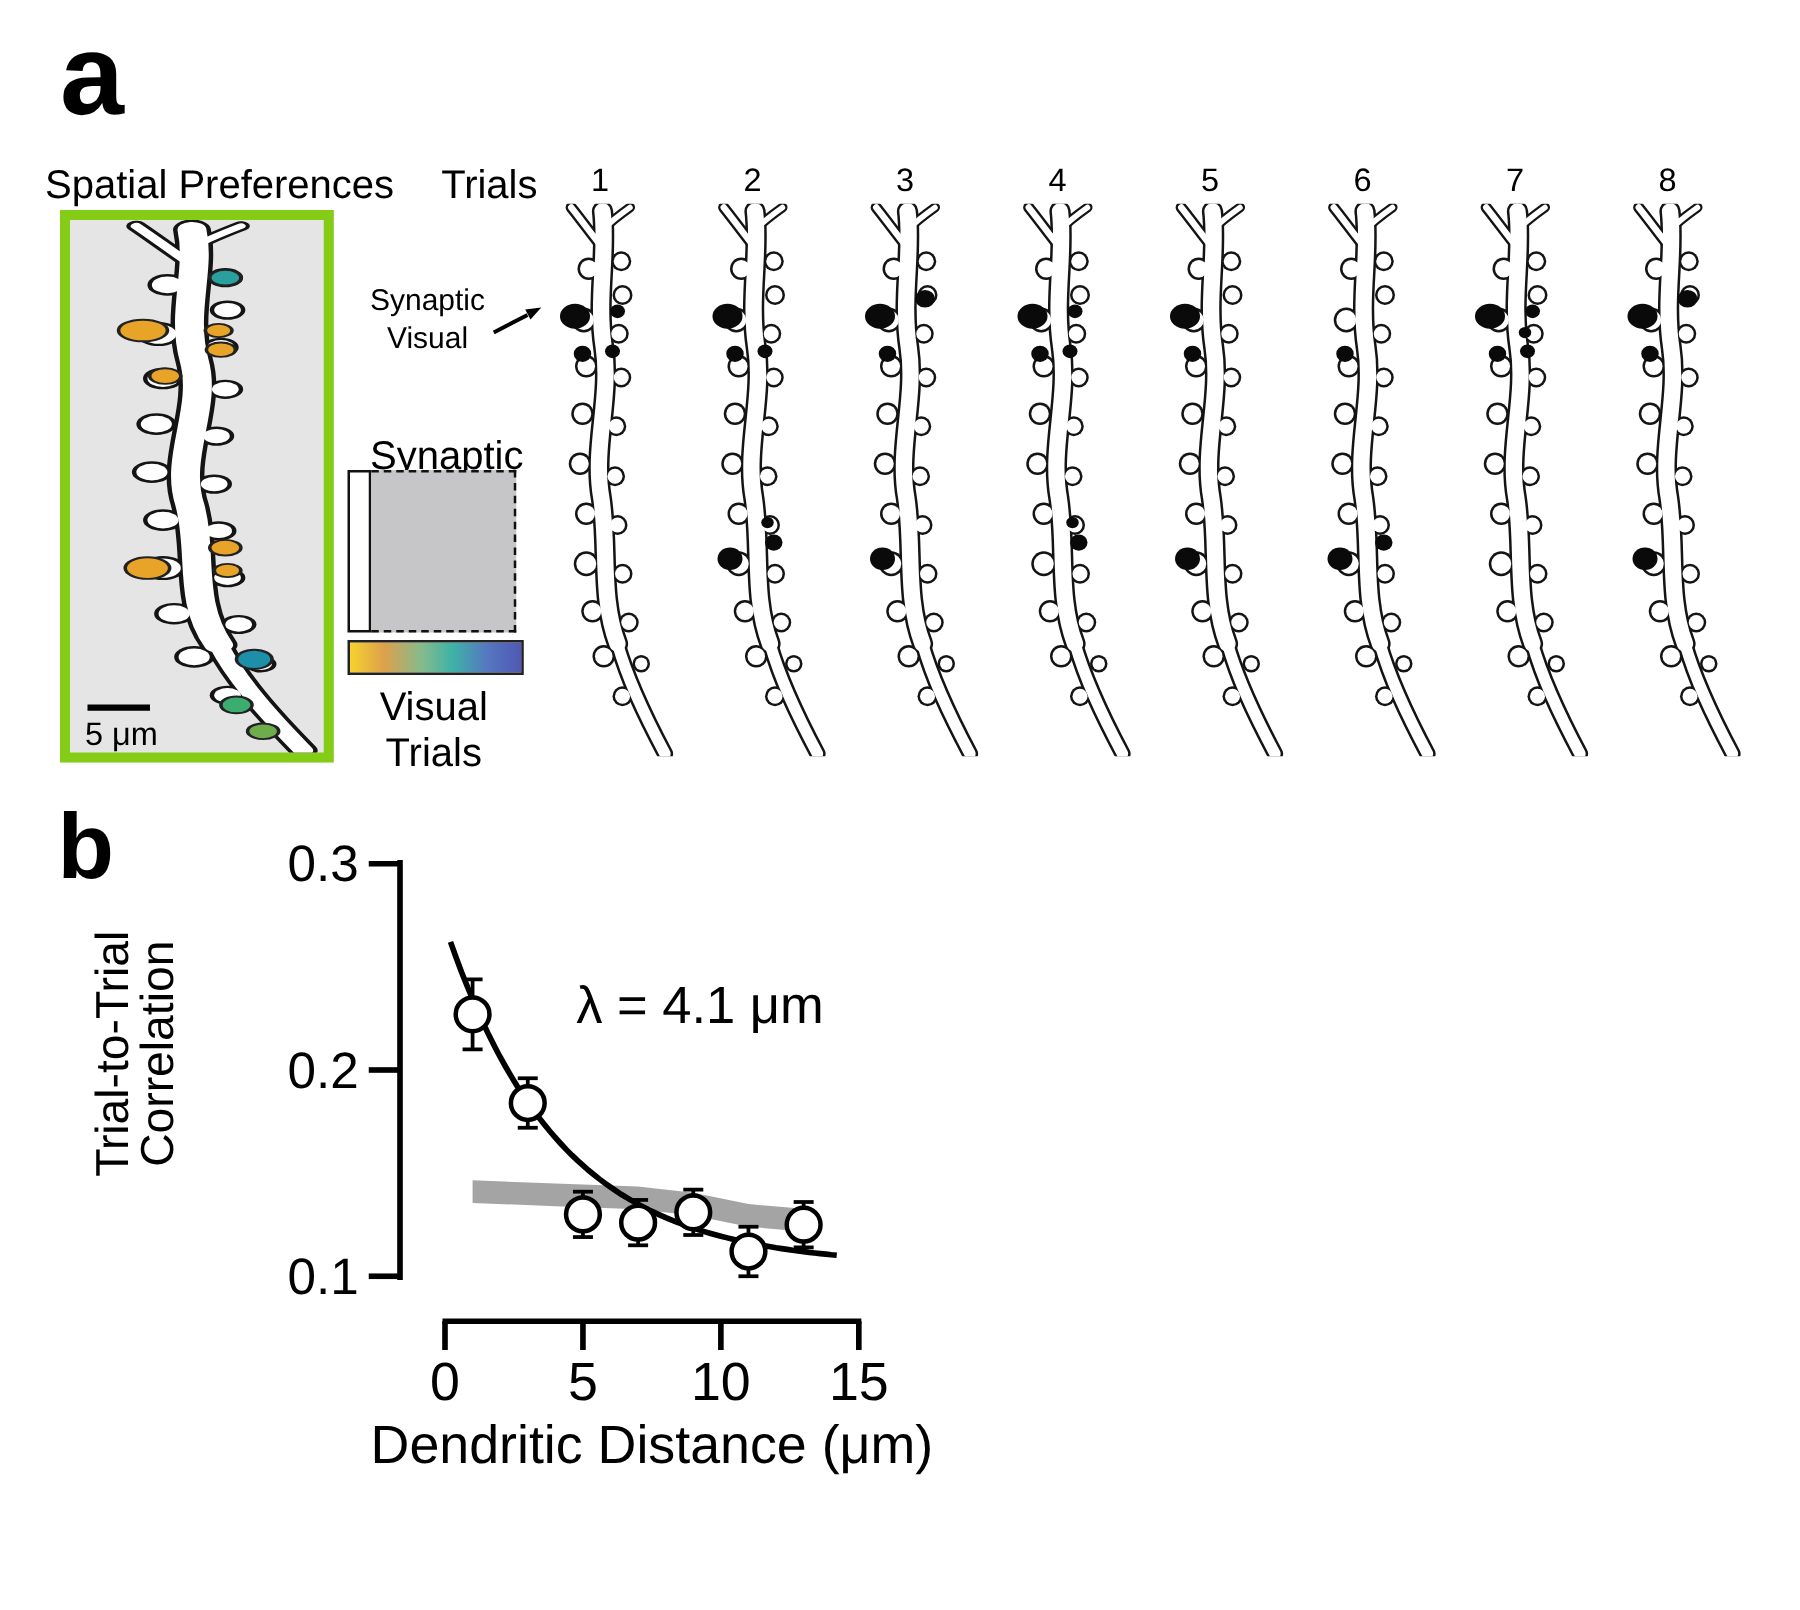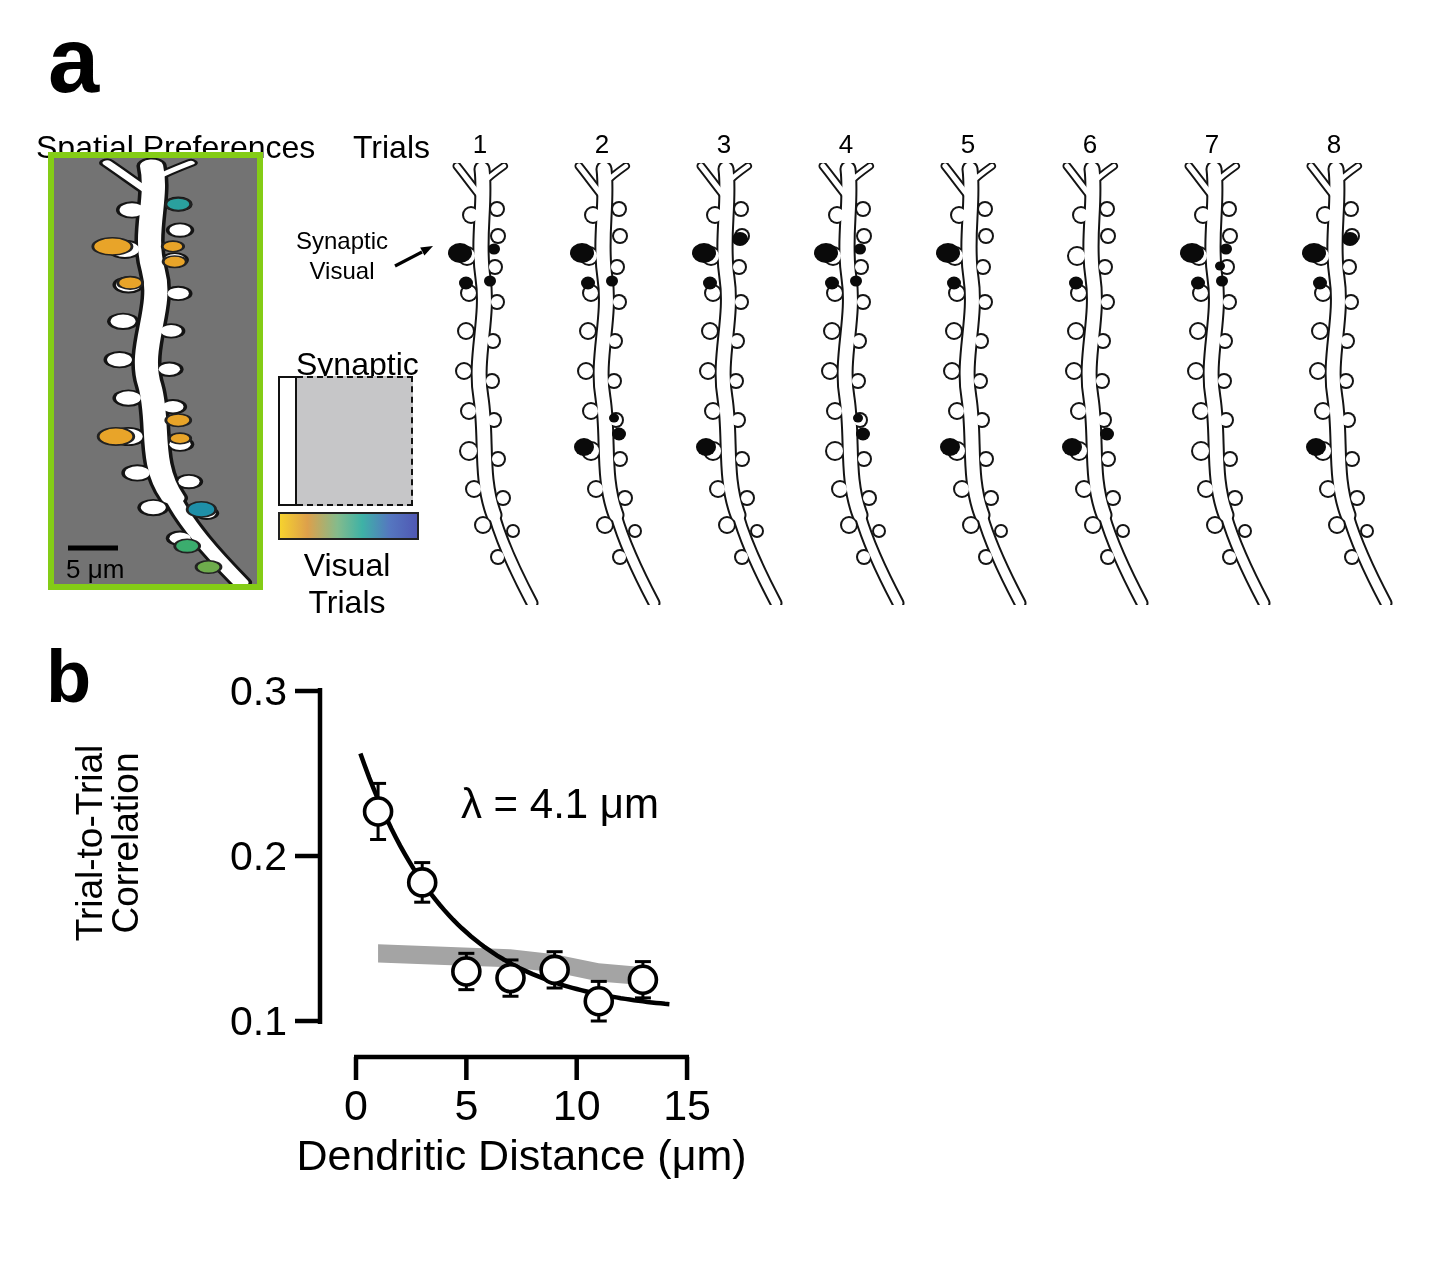--- a/index.html
+++ b/index.html
@@ -6,21 +6,21 @@
   #fig{position:relative;width:1440px;height:1288px;background:#fff;overflow:hidden;
        font-family:"Liberation Sans", sans-serif;color:#000;}
   .abs{position:absolute;}
   .panel-letter{font-weight:bold;line-height:1;}
   #panel-a-label{left:48px;top:14px;font-size:92px;}
   #panel-b-label{left:46px;top:640px;font-size:74px;font-weight:bold;line-height:1;}
   #figure-title{left:138px;top:46px;font-size:54px;line-height:1.1;}
   .small-label{font-size:32px;line-height:1.15;}
   #spatial-title{left:36px;top:129px;}
   #trials-label{left:330px;top:129px;width:100px;text-align:right;}
-  #spatial-box{left:48px;top:152px;width:203px;height:426px;border:6px solid #84cc16;background:#737373;}
+  #spatial-box{left:48px;top:168px;width:203px;height:426px;border:8px solid #84cc16;background:#e5e5e5;}
   #synaptic-event-label{left:286px;top:216px;width:112px;text-align:center;font-size:24px;line-height:1.23;margin-top:10px;}
   #stimulus-label{left:296px;top:346px;width:120px;text-align:center;}
   #stim-bar{left:278px;top:376px;width:15px;height:126px;border:2.5px solid #111;background:#fff;}
   #stim-box{left:297px;top:376px;width:114px;height:126px;background:#C6C6C8;
             border-top:2.5px dashed #111;border-right:2.5px dashed #111;border-bottom:2.5px dashed #111;}
   #visual-gradient{left:278px;top:512px;width:137px;height:24px;border:2px solid #222;}
   #visual-space-label{left:266px;top:547px;width:162px;text-align:center;}
   .trial-number{position:absolute;top:129px;width:44px;text-align:center;font-size:26px;}
   svg text{font-family:"Liberation Sans", sans-serif;}
 </style>

